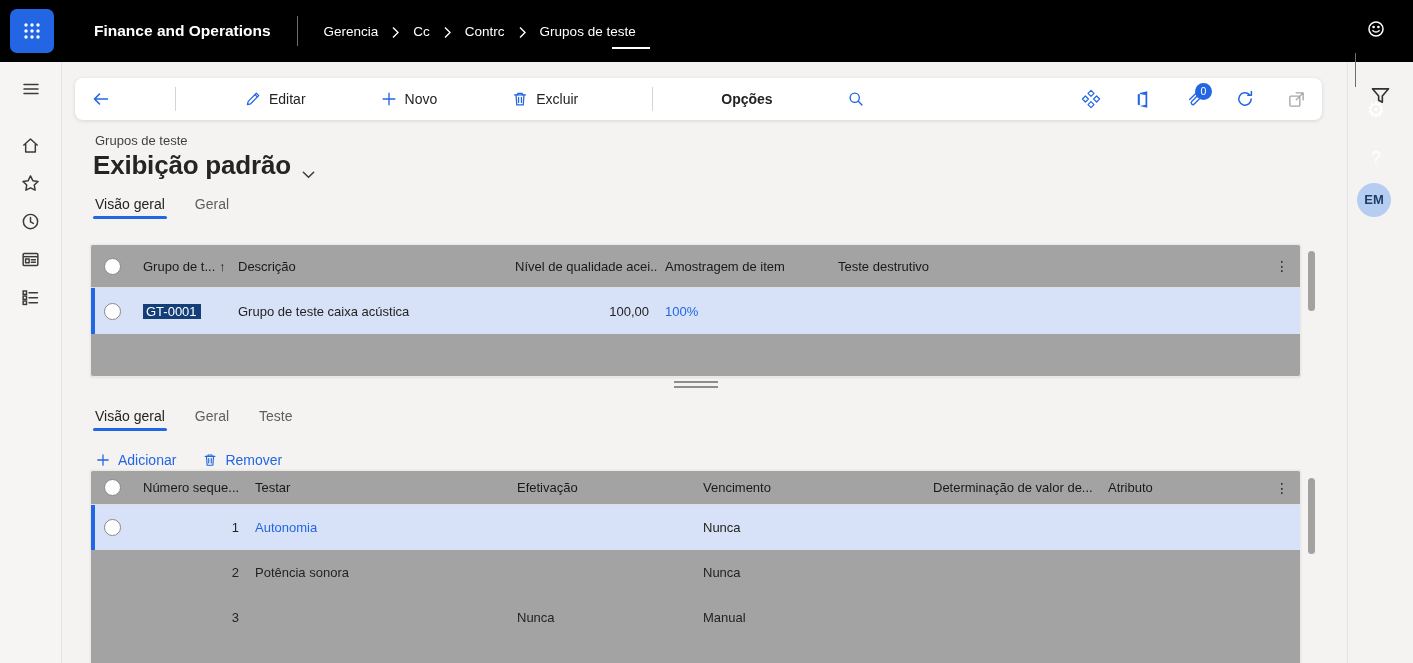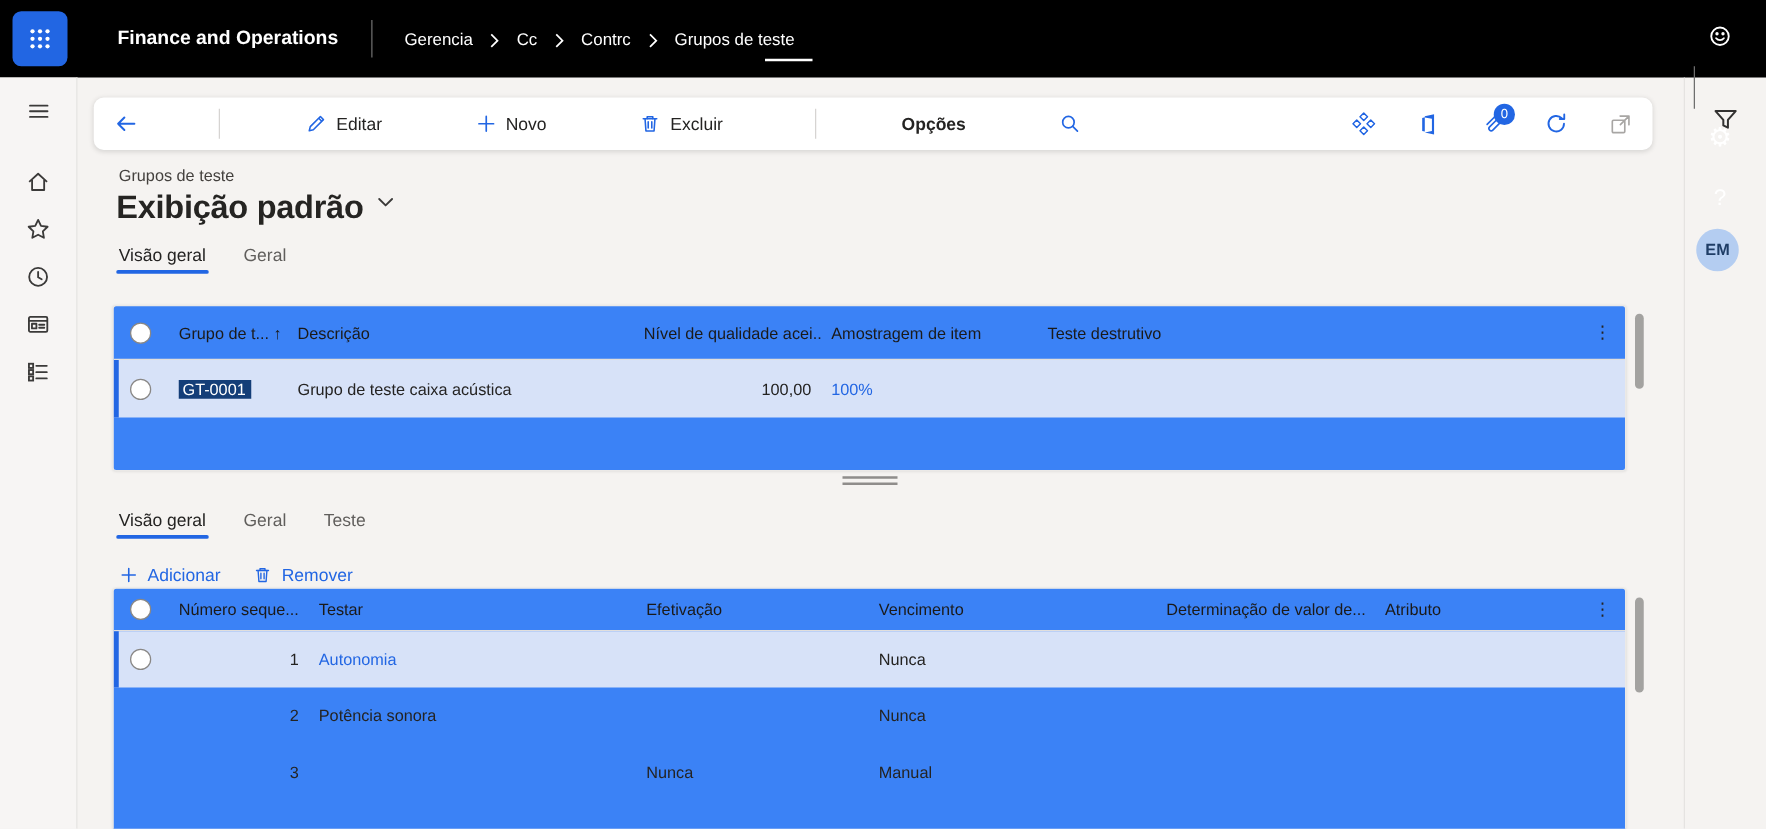--- a/index.html
+++ b/index.html
@@ -51,35 +51,35 @@
   .ab-icon{color:var(--accent);display:flex;}
   .ab-div{width:1px;height:24px;background:#d6d4d2;margin-right:20px;}
   .ab-back{margin-right:16px;color:var(--accent);cursor:pointer;}
   .ab-bold{font-weight:700;}
   .ab-right{margin-left:auto;display:flex;align-items:center;gap:32px;}
   .ab-ric{color:var(--accent);cursor:pointer;position:relative;display:flex;}
   .ab-ric.disabled{color:#a8a6a4;}
   .badge{position:absolute;top:-7px;right:-9px;min-width:17px;height:17px;border-radius:9px;background:var(--accent);color:#fff;font-size:10.5px;display:flex;align-items:center;justify-content:center;padding:0 3px;}
 
   .caption{position:absolute;left:33px;top:71px;font-size:13px;color:#44413e;}
-  .title-row{position:absolute;left:31px;top:88px;display:flex;align-items:flex-start;gap:10px;cursor:pointer;}
+  .title-row{position:absolute;left:31px;top:88px;display:flex;align-items:flex-end;gap:10px;cursor:pointer;}
   .page-title{font-size:26px;font-weight:700;color:#252422;letter-spacing:-.2px;}
   .title-chev{color:#3b3a39;margin-top:6px;}
 
   .tabs{display:flex;gap:30px;font-size:14px;}
   .tab{color:#605e5c;padding-bottom:7px;position:relative;cursor:pointer;white-space:nowrap;}
   .tab.active{color:#242322;}
   .tab.active::after{content:"";position:absolute;left:-2px;right:-2px;bottom:0;height:3px;border-radius:2px;background:var(--accent);}
   .tabs1{position:absolute;left:33px;top:134px;}
   .tabs2{position:absolute;left:33px;top:346px;}
 
   .row-actions{position:absolute;left:33px;top:390px;display:flex;gap:26px;font-size:14px;color:var(--accent);}
   .ra-btn{display:flex;align-items:center;gap:7px;cursor:pointer;}
 
-  .gridcard{position:absolute;background:#3b82f6;border:1px solid #ebe9e7;border-radius:3px;box-shadow:0 .6px 2px rgba(0,0,0,.08);overflow:hidden;}
+  .gridcard{position:absolute;background:#a3a3a3;border:1px solid #ebe9e7;border-radius:3px;box-shadow:0 .6px 2px rgba(0,0,0,.08);overflow:hidden;}
   #grid1{left:28px;top:182px;width:1211px;height:133px;}
   #grid2{left:28px;top:408px;width:1211px;height:200px;}
 
   .grow{display:grid;align-items:center;position:relative;}
   .g1{grid-template-columns:44px 95px 277px 150px 173px 1fr 36px;}
   .g2{grid-template-columns:44px 112px 262px 186px 230px 175px 1fr 36px;}
   .ghead{border-bottom:1px solid #e1dfdd;}
   .g1 .ghead,.ghead.g1{height:43px;}
   .ghead.g2{height:34px;}
   .grow.r1{height:46px;}

